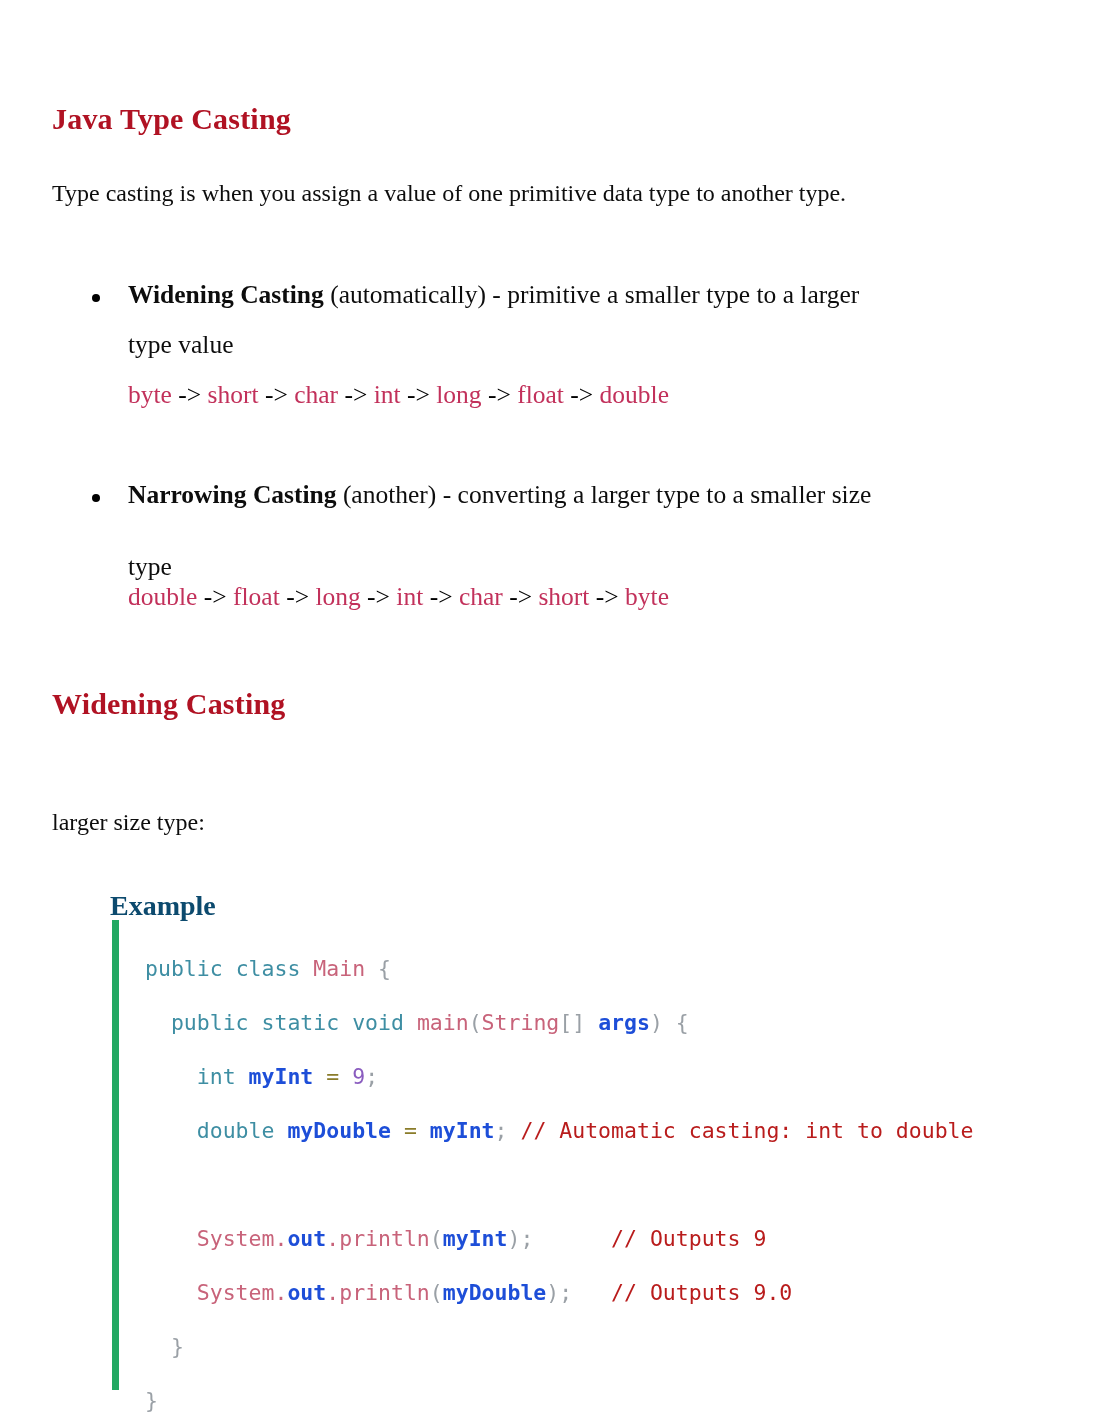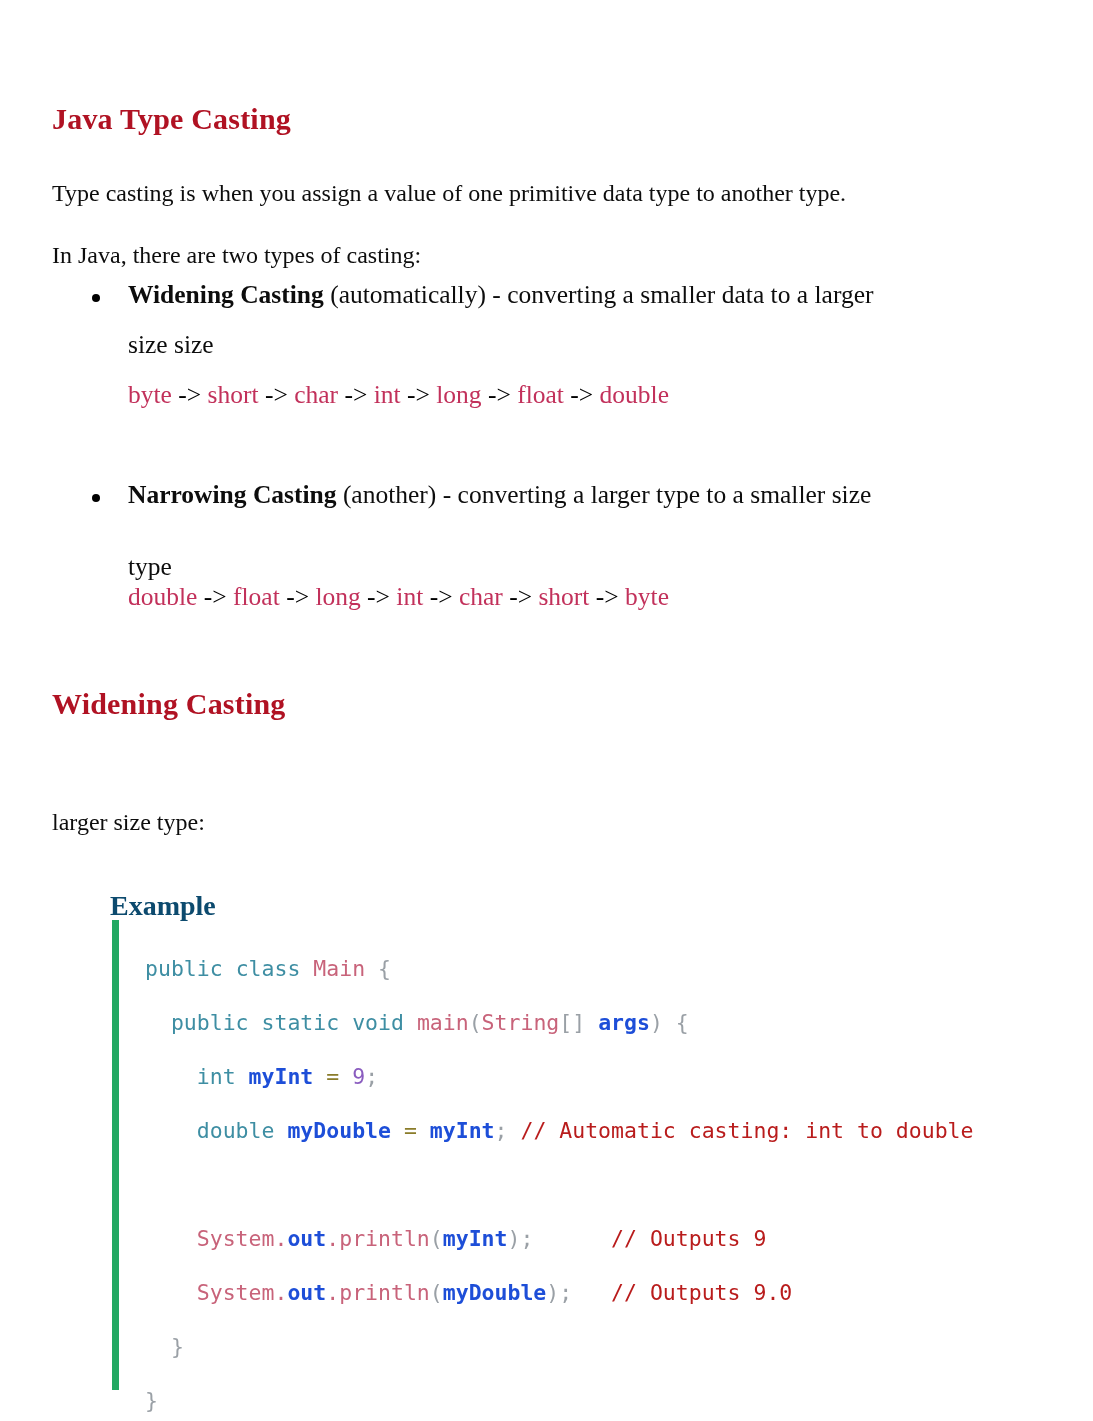--- a/index.html
+++ b/index.html
@@ -124,28 +124,27 @@
 </style>
 </head>
 <body>
 
 <div class="page">
 
   <h1 class="h-main h-red" style="top:82px;">Java Type Casting</h1>
 
   <p class="para" style="top:154px;">Type casting is when you assign a value of one primitive data type to another type.</p>
 
-  <p class="para" style="top:216px;">In Java, there are two types of casting:</p>
 
   <div class="bullet-block">
     <span class="bullet-dot" style="top:294px;"></span>
     <div class="bullet-line" style="top:280px;">
-      <b>Widening Casting</b><span> </span><span>(automatically)</span><span> - converting a smaller data to a larger</span>
+      <b>Widening Casting</b><span> </span><span>(automatically)</span><span> - primitive a smaller type to a larger</span>
     </div>
-    <div class="bullet-line" style="top:330px;">size size</div>
+    <div class="bullet-line" style="top:330px;">type value</div>
     <div class="cast-chain" style="top:380px;"><span class="t">byte</span><span class="arr"> -&gt; </span><span class="t">short</span><span class="arr"> -&gt; </span><span class="t">char</span><span class="arr"> -&gt; </span><span class="t">int</span><span class="arr"> -&gt; </span><span class="t">long</span><span class="arr"> -&gt; </span><span class="t">float</span><span class="arr"> -&gt; </span><span class="t">double</span></div>
   </div>
 
   <div class="bullet-block">
     <span class="bullet-dot" style="top:494px;"></span>
     <div class="bullet-line" style="top:480px;">
       <b>Narrowing Casting</b><span> </span><span>(another)</span><span> - converting a larger type to a smaller size</span>
     </div>
     <div class="bullet-line" style="top:552px;">type</div>
     <div class="cast-chain" style="top:582px;"><span class="t">double</span><span class="arr"> -&gt; </span><span class="t">float</span><span class="arr"> -&gt; </span><span class="t">long</span><span class="arr"> -&gt; </span><span class="t">int</span><span class="arr"> -&gt; </span><span class="t">char</span><span class="arr"> -&gt; </span><span class="t">short</span><span class="arr"> -&gt; </span><span class="t">byte</span></div>

